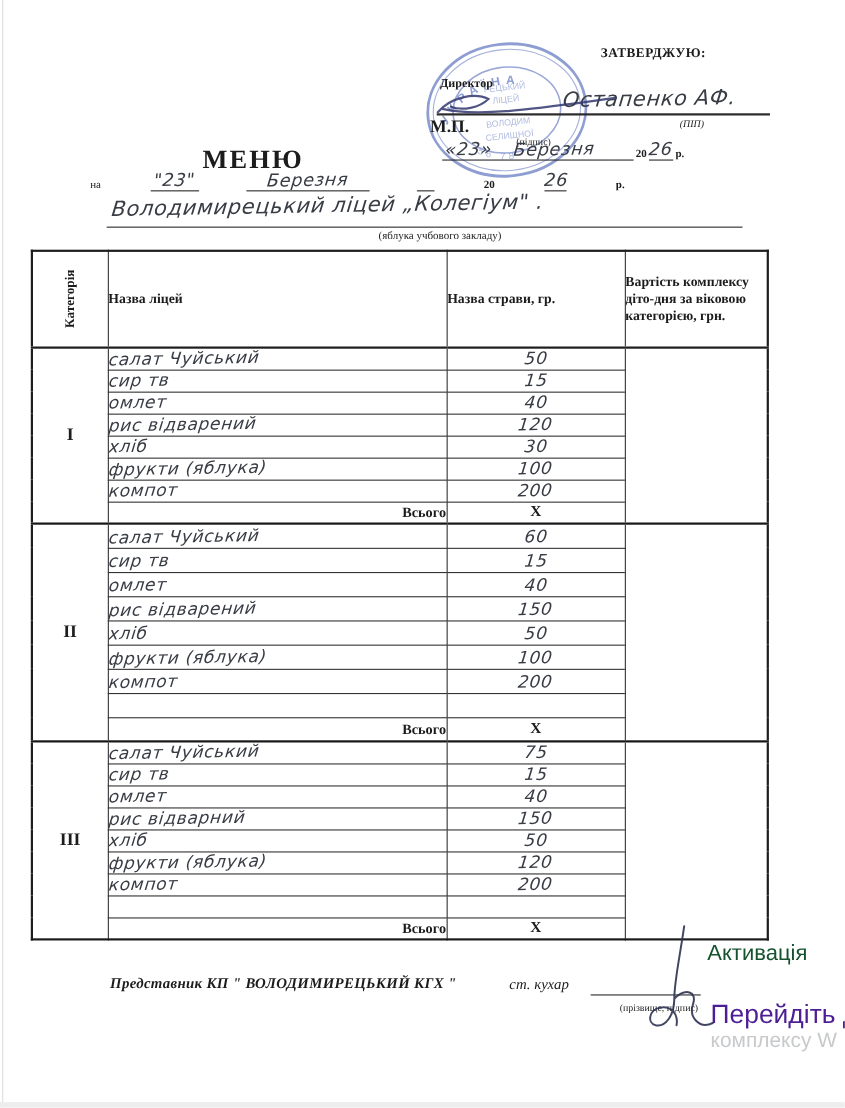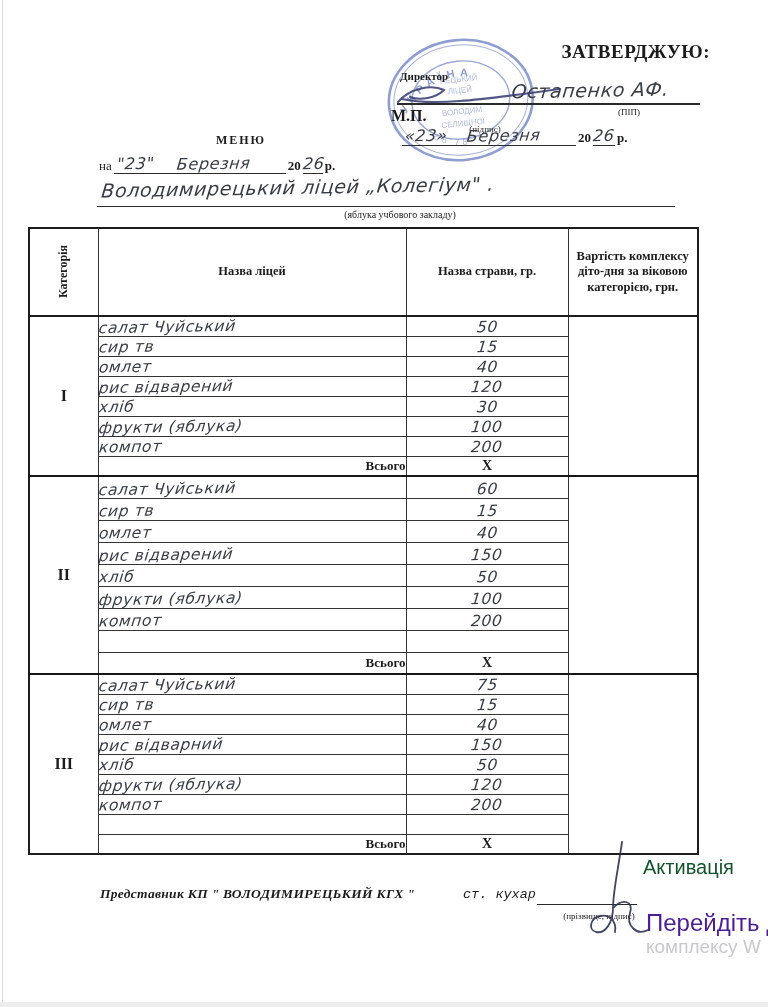--- a/index.html
+++ b/index.html
@@ -3,62 +3,62 @@
 <meta charset="utf-8">
 <style>
   html,body{margin:0;padding:0;}
   body{width:768px;height:1007px;position:relative;overflow:hidden;background:#ffffff;
        font-family:"Liberation Serif",serif;color:#1c1c1c;}
   .abs{position:absolute;}
   
   .edge-left{left:2px;top:0;width:1px;height:1007px;background:#dcdcdc;}
   .edge-bottom{left:0;top:1002px;width:768px;height:5px;background:#ededed;}
   
-  .approve-title{left:478px;top:41px;width:232px;text-align:right;font-weight:bold;font-size:19px;letter-spacing:.5px;}
+  .approve-title{left:478px;top:41px;width:232px;text-align:center;font-weight:bold;font-size:12px;letter-spacing:.5px;}
   .role{left:400px;top:70px;font-weight:bold;font-size:11px;}
   .sig-underline{left:397px;top:86px;width:303px;height:17px;border-bottom:2px solid #2a2a2a;}
   .mp{left:391px;top:107px;font-weight:bold;font-size:16px;}
   .lbl{font-size:9px;color:#222;text-align:center;}
   .lbl-sign{left:448px;top:124px;width:74px;text-align:center;}
-  .lbl-pib{left:603px;top:107px;width:52px;}
+  .lbl-pib{left:603px;top:107px;width:52px;font-style:italic;}
   
   .hw{font-family:"DejaVu Sans",sans-serif;font-style:italic;color:#383c44;letter-spacing:.6px;
       display:inline-block;transform:skewX(-7deg) rotate(-1deg);}
   .director-name{left:512px;top:79px;font-size:19px;}
   
   .date-row{display:flex;align-items:flex-end;font-size:13px;}
   .date-row .seg{border-bottom:1.5px solid #2a2a2a;text-align:center;}
   .date-row .hw{font-size:16px;line-height:15px;}
   .approve-date{left:402px;top:128px;}
-  .menu-date{left:97px;top:156px;}
-  .printed{font-weight:bold;font-size:13px;padding:0 2px;}
-  
-  .menu-title{left:196px;top:133px;width:90px;text-align:center;font-weight:bold;font-size:12px;letter-spacing:2px;}
+  .menu-date{left:80px;top:156px;gap:43px;}
+  .printed{font-weight:bold;font-size:10px;padding:0 2px;}
+  
+  .menu-title{left:184px;top:133px;width:90px;text-align:center;font-weight:bold;font-size:24px;letter-spacing:2px;}
   .school-line{left:97px;top:177px;width:578px;height:29px;border-bottom:1.5px solid #2a2a2a;}
   .school-name{left:102px;top:176px;font-size:19px;}
   .school-label{left:290px;top:209px;width:220px;text-align:center;font-size:10px;}
   
   table.menu{position:absolute;left:28px;top:227px;border-collapse:collapse;table-layout:fixed;
              border:2px solid #1d1d1d;}
   table.menu td,table.menu th{border:1px solid #333;padding:0;overflow:hidden;}
-  th.h{font-size:12.5px;font-weight:bold;text-align:center;vertical-align:middle;line-height:1.25;
+  th.h{font-size:12.5px;font-weight:bold;text-align:left;vertical-align:middle;line-height:1.25;
        border-bottom:2px solid #1d1d1d !important;padding:2px 4px;}
   th.h-cat{padding:0;}
   .vert{writing-mode:vertical-rl;transform:rotate(180deg);margin:0 auto;font-size:12px;font-weight:bold;white-space:nowrap;}
   tr.block-start td{border-top:2.5px solid #161616;}
   td.cat{text-align:center;vertical-align:middle;font-weight:bold;font-size:16px;}
   td.name{vertical-align:bottom;padding-left:8px;}
   td.val{vertical-align:bottom;text-align:center;}
   td.name .hw,td.val .hw{font-size:15.5px;line-height:16px;}
   td.total-l{font-weight:bold;font-size:13px;text-align:right;padding-right:5px;vertical-align:middle;}
   td.total-x{font-weight:bold;font-size:14px;text-align:center;vertical-align:middle;}
   tr.rI{height:20px;} tr.rII{height:22px;} tr.rIII{height:20px;}
   
   .footer-rep{left:100px;top:886px;font-size:13.5px;font-weight:bold;font-style:italic;letter-spacing:.3px;}
-  .footer-cook{left:463px;top:887px;font-size:13.5px;font-style:italic;font-family:Liberation Mono, monospace;}
+  .footer-cook{left:463px;top:887px;font-size:13.5px;font-style:italic;}
   .cook-underline{left:537px;top:886px;width:100px;height:18px;border-bottom:1.5px solid #2a2a2a;}
   .lbl-cook{left:547px;top:911px;width:104px;}
   
   .wm{font-family:"Liberation Sans",sans-serif;white-space:nowrap;}
   .wm1{left:643px;top:856px;font-size:20px;color:#14532d;}
   .wm2{left:646px;top:909px;font-size:24px;color:#4c1d95;}
   .wm3{left:646px;top:936px;font-size:19px;color:#c7c9cb;}
   svg{display:block;}
 </style>
 </head>

